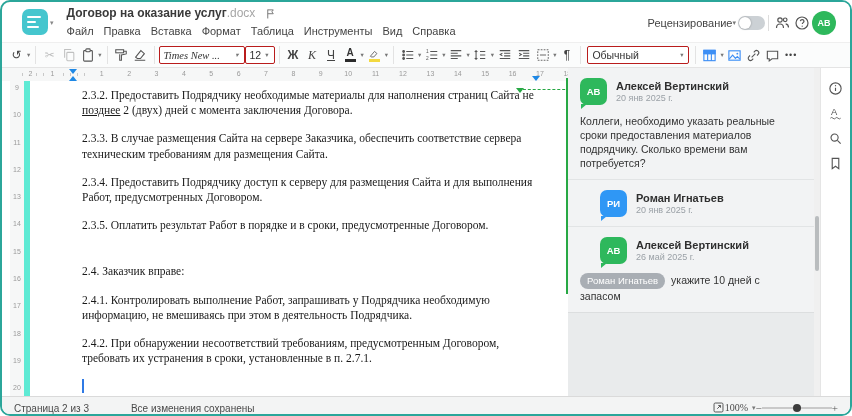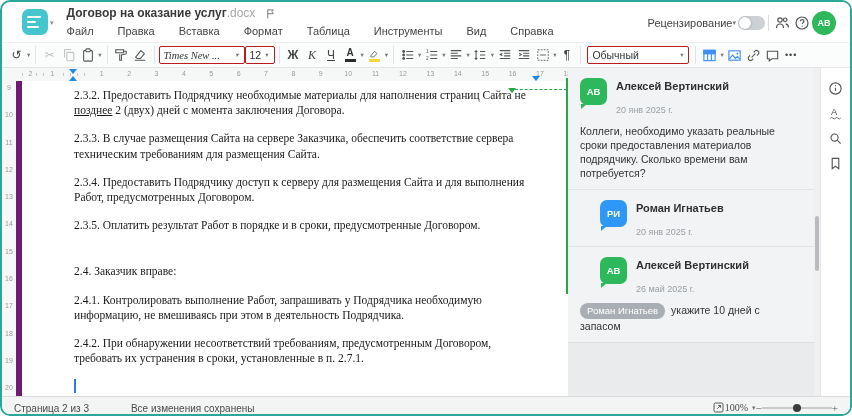--- a/index.html
+++ b/index.html
@@ -10,21 +10,21 @@
   .logo-wrap{display:flex;align-items:flex-start;}
   .logo{width:26px;height:26px;border-radius:7px;background:#45c6ce;margin:7px 2px 0 12px;border:none;display:flex;flex-direction:column;justify-content:center;gap:3px;padding:0 5px;box-sizing:border-box;cursor:pointer;}
   .logo i{display:block;height:2px;background:#fff;border-radius:1px;}
   .logo i:nth-child(1){width:14px;}.logo i:nth-child(2){width:9px;}.logo i:nth-child(3){width:12px;}
   .logo-caret{font-size:7px;color:#888;margin-top:17px;cursor:pointer;}
   .hd-main{margin-left:13px;}
   .title-row{display:flex;align-items:center;margin-top:5px;font-size:12px;line-height:13px;}
   .doc-title{font-weight:bold;color:#3a3a3a;}
   .doc-ext{color:#a6a6a6;}
   .flag{margin-left:10px;display:flex;cursor:pointer;}
-  .menu{display:flex;gap:24px;font-size:11px;color:#444;margin-top:5px;}
+  .menu{display:flex;gap:10px;font-size:11px;color:#444;margin-top:5px;}
   .menu span{cursor:pointer;}
   .hd-right{position:absolute;right:14px;top:9px;display:flex;align-items:center;font-size:11px;color:#444;}
   .caret{font-size:7px;color:#777;}
   .toggle{width:27px;height:14px;border-radius:8px;background:#ccd1d5;position:relative;display:inline-block;cursor:pointer;margin-left:2px;}
   .knob{position:absolute;left:1px;top:1px;width:12px;height:12px;border-radius:50%;background:#fff;box-shadow:0 0 2px rgba(0,0,0,.35);}
   .vdiv{width:1px;height:16px;background:#ddd;margin:0 3px;}
   .avatar-top{width:24px;height:24px;border-radius:50%;background:#2eb85c;color:#fff;font-size:9px;font-weight:bold;display:flex;align-items:center;justify-content:center;cursor:pointer;}
   .hicon{display:flex;align-items:center;justify-content:center;width:20px;height:20px;cursor:pointer;color:#555;}
 
   
@@ -49,21 +49,21 @@
   .hruler::before{content:'';position:absolute;left:20px;right:0;top:5px;height:3px;background:repeating-linear-gradient(90deg,#c8c8c8 0 1px,transparent 1px 6.87px);}
   .hr-margin{position:absolute;left:24px;top:2px;display:flex;gap:13px;font-size:7px;color:#9a9a9a;}
   .hr-margin span{width:9px;text-align:center;background:#f6f7f7;position:relative;}
   .hr-nums{position:absolute;left:86px;top:2px;display:flex;font-size:7px;color:#9a9a9a;}
   .hr-nums span{width:27.4px;text-align:center;background:#f6f7f7;position:relative;}
   .mk{position:absolute;width:0;height:0;border-left:4px solid transparent;border-right:4px solid transparent;cursor:pointer;}
   .mk-first{left:67px;top:1px;border-top:5px solid #1e88e5;}
   .mk-hang{left:67px;top:8px;border-bottom:5px solid #1e88e5;}
   .mk-right{left:530px;top:8px;border-top:5px solid #1e88e5;}
 
-  .doc-area{position:absolute;top:79px;left:0;width:566px;bottom:18px;background:#701a75;overflow:hidden;}
+  .doc-area{position:absolute;top:79px;left:8px;width:566px;bottom:18px;background:#5eead4;overflow:hidden;}
   .vruler{position:absolute;left:0;top:0;width:14px;height:100%;background:#f6f7f7;font-size:7px;color:#9a9a9a;}
   .vr-nums{display:flex;flex-direction:column;margin-top:3px;}
   .vr-nums span{height:27.3px;text-align:center;}
 
   
   .page{position:absolute;left:20px;top:0;width:546px;height:100%;background:#fff;padding:7px 29px 0 52px;box-sizing:border-box;font-family:"Liberation Serif",serif;font-size:11.5px;line-height:15.2px;color:#1a1a1a;}
   .para{margin:0 0 13px;}
   .para.gap{margin-top:31px;}
   .und{text-decoration:underline;}
   .cursor{width:1.5px;height:14px;background:#2f7ae5;margin-top:4px;}
@@ -77,21 +77,21 @@
   .comment:last-child{border-bottom:none;}
   .c-head{display:flex;gap:9px;align-items:flex-start;}
   .comment.reply .c-head{margin-left:20px;}
   .avatar{width:27px;height:27px;border-radius:7px;position:relative;color:#fff;font-size:9.5px;font-weight:bold;display:flex;align-items:center;justify-content:center;flex:none;}
   .avatar::after{content:'';position:absolute;left:1px;bottom:-4px;width:0;height:0;border-right:6px solid transparent;}
   .comment.green .avatar{background:#2eb85c;}
   .comment.green .avatar::after{border-top:5px solid #2eb85c;}
   .comment.blue .avatar{background:#2f97f5;}
   .comment.blue .avatar::after{border-top:5px solid #2f97f5;}
   .c-name{font-size:11px;font-weight:bold;color:#2f2f2f;margin-top:2px;}
-  .c-date{font-size:9px;color:#9aa0a6;margin-top:13px;}
+  .c-date{font-size:9px;color:#9aa0a6;margin-top:1px;}
   .c-body{font-size:10.5px;color:#333;line-height:14px;margin-top:9px;}
   .mention{display:inline-block;background:#a9aeb4;color:#fff;border-radius:8px;padding:1px 7px;font-size:9.5px;margin-right:3px;}
   .mention:empty{display:none;}
   .range-line{position:absolute;left:564px;top:76px;width:2px;height:216px;background:#27a844;z-index:5;}
 
   
   .scrollbar{position:absolute;left:812px;top:66px;width:6px;bottom:18px;background:#f0f0f0;cursor:pointer;}
   .sb-thumb{position:absolute;top:148px;left:1px;width:4px;height:55px;background:#b9bcbe;border-radius:2px;cursor:pointer;}
   .side-icons{position:absolute;left:818px;top:66px;right:0;bottom:18px;background:#fff;border-left:1px solid #e5e5e5;display:flex;flex-direction:column;align-items:center;padding-top:11px;gap:7px;box-sizing:border-box;}
   .sicon{width:18px;height:18px;display:flex;align-items:center;justify-content:center;cursor:pointer;color:#555;}

